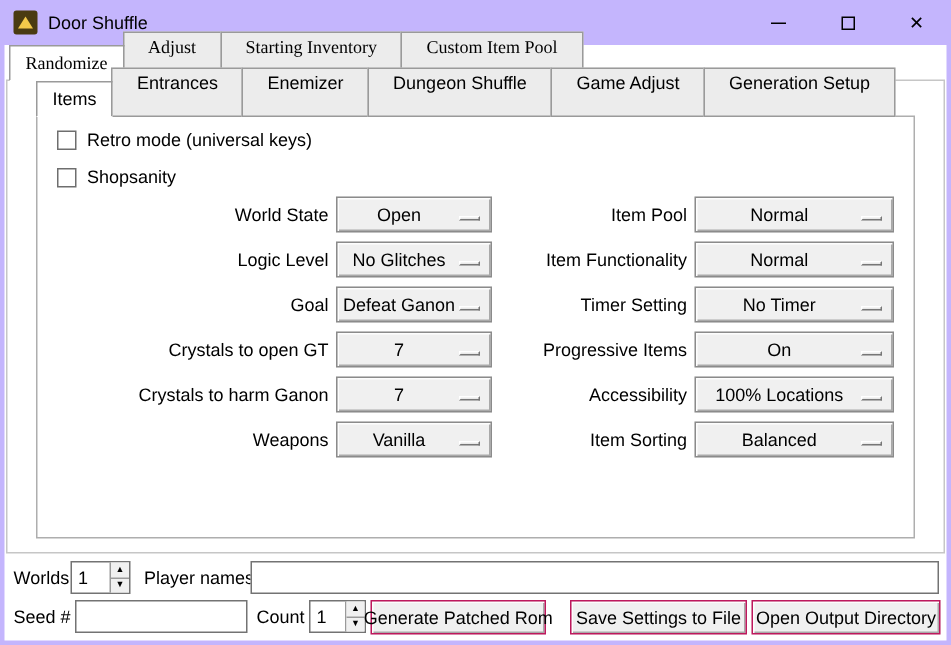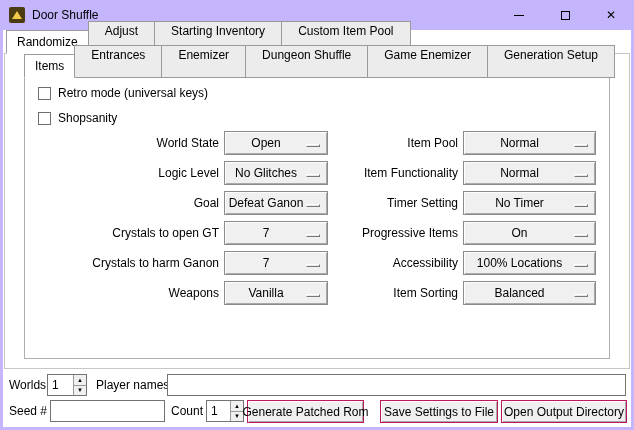--- a/index.html
+++ b/index.html
@@ -21,21 +21,21 @@
   .caption-btn { width: 46px; display: flex; align-items: center; justify-content: center; }
   .min-glyph { width: 10px; height: 1px; background: #000; }
   .max-glyph { width: 9px; height: 9px; border: 1px solid #000; }
   .close-glyph { font-size: 12px; line-height: 1; }
 
   
   .client { position: absolute; left: 3px; right: 3px; top: 30px; bottom: 3px; background: #ffffff; }
 
   
   .tabstrip { position: absolute; display: flex; align-items: flex-end; z-index: 3; }
-  .strip1 { left: 3px; top: 0; height: 24px; }
+  .strip1 { left: 3px; top: 0; height: 24px; font-family: Liberation Serif, serif; }
   .strip2 { left: 21px; top: 24px; height: 24px; }
   .tab { height: 33px; line-height: 19px; padding: 0 16px; background: #ececec;
     border: 1px solid #9a9a9a; margin-right: -1px; white-space: nowrap; }
   .tab.selected { height: 24px; line-height: 22px; padding: 0 10px; background: #fff;
     border-bottom-color: #fff; position: relative; z-index: 4; }
 
   .pane { position: absolute; background: #fff; }
   .outer-pane { left: 1px; right: 1px; top: 23px; height: 316px; z-index: 1; border: 1px solid #c6c6c6; }
   .inner-pane { left: 21px; top: 47px; width: 586px; height: 282px; z-index: 2; border: 1px solid #aeaeae; }
 
@@ -195,21 +195,21 @@
         </div>
       </div>
 
     </div>
 
     <div class="tabstrip strip2">
       <div class="tab selected">Items</div>
       <div class="tab">Entrances</div>
       <div class="tab">Enemizer</div>
       <div class="tab">Dungeon Shuffle</div>
-      <div class="tab">Game Enemizer</div>
+      <div class="tab">Game Adjust</div>
       <div class="tab">Generation Setup</div>
     </div>
 
     <div class="flabel ra" style="left:6px">Worlds</div>
     <div class="spin ra" style="left:44px; width:40px">
       <div class="spin-val">1</div>
       <div class="spin-btns">
         <div class="spin-btn">▲</div>
         <div class="spin-btn">▼</div>
       </div>

